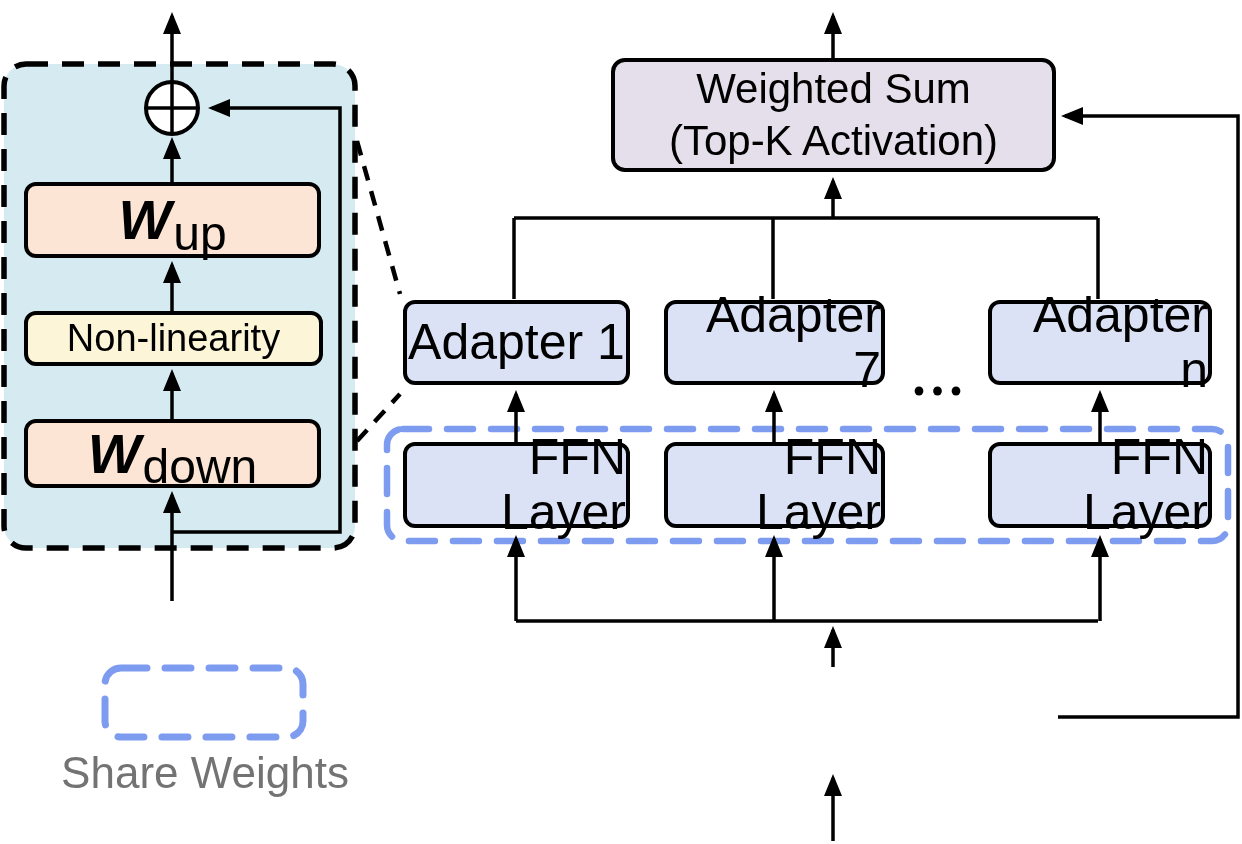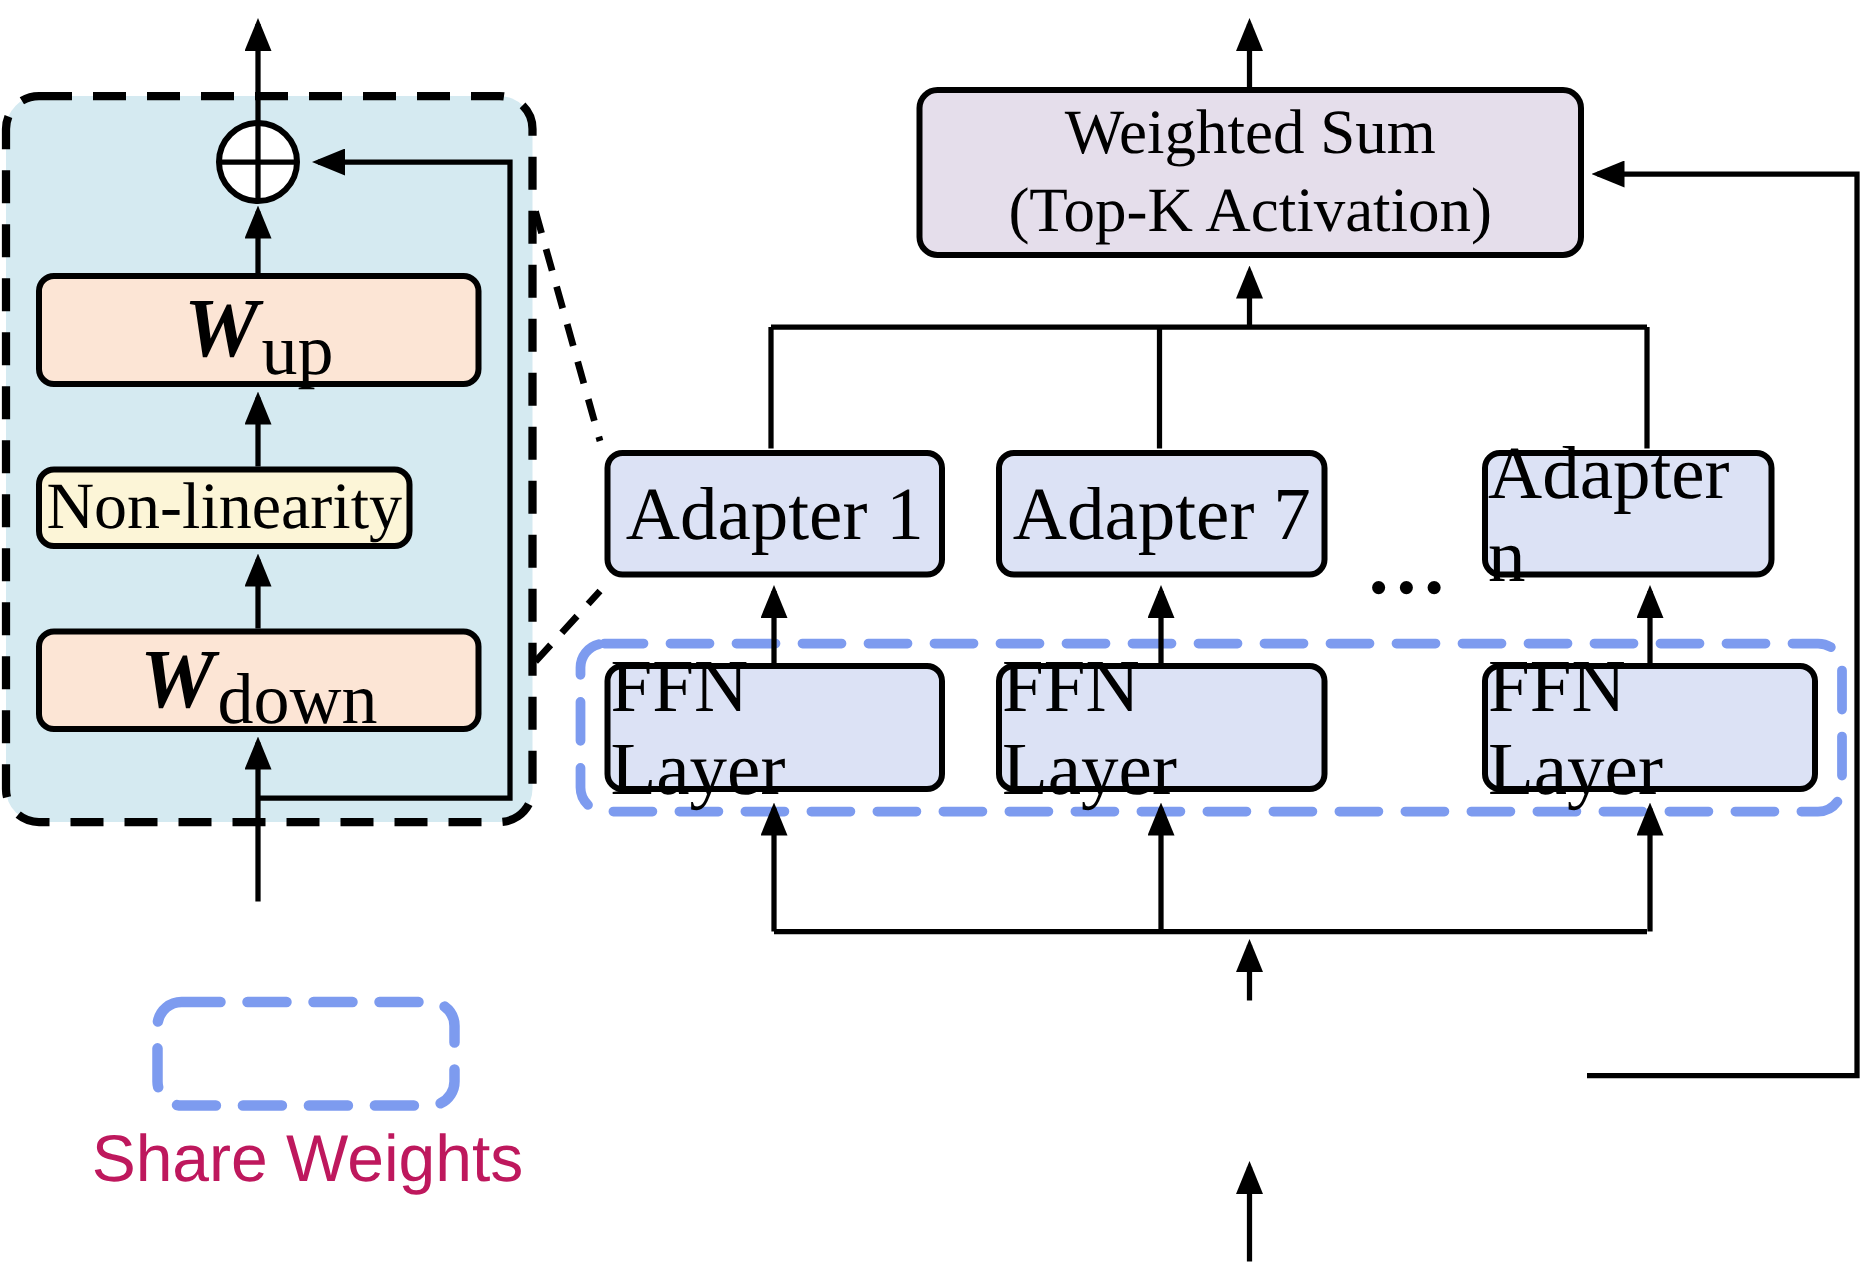--- a/index.html
+++ b/index.html
@@ -6,48 +6,48 @@
   .stage {
     position:relative; width:1242px; height:844px; background:#ffffff;
     font-family:"Liberation Serif", serif; color:#000; overflow:hidden;
   }
   .layer { position:absolute; left:0; top:0; width:1242px; height:844px; }
   svg.layer { z-index:1; }
   .boxes { z-index:2; pointer-events:none; }
   .box {
     position:absolute; box-sizing:border-box;
     border:4px solid #000; display:flex; align-items:center; justify-content:center;
-    text-align:left; line-height:1.1; font-family:Liberation Serif, serif;
+    text-align:right; line-height:1.1; font-family:Liberation Sans, sans-serif;
   }
   .peach   { background:#fce5d5; border-radius:12px; }
   .yellow  { background:#fcf5d7; border-radius:12px; }
   .peri    { background:#dce2f5; border-radius:12px; font-size:50px; }
   .lav     { background:#e5deeb; border-radius:14px; }
   .b-wup   { left:24px;  top:182px; width:297px; height:76px; }
-  .b-nonlin{ left:24px;  top:311px; width:251px; height:55px; font-size:44px; }
+  .b-nonlin{ left:24px;  top:311px; width:299px; height:55px; font-size:38px; }
   .b-wdown { left:24px;  top:419px; width:297px; height:69px; }
   .b-ws    { left:611px; top:58px;  width:445px; height:114px; font-size:42px; line-height:52px; flex-direction:column; }
   .b-a1    { left:403px; top:300px; width:227px; height:85px; }
   .b-a2    { left:664px; top:300px; width:221px; height:85px; }
-  .b-an    { left:988px; top:300px; width:195px; height:85px; }
+  .b-an    { left:988px; top:300px; width:224px; height:85px; }
   .b-f1    { left:403px; top:442px; width:227px; height:86px; }
   .b-f2    { left:664px; top:442px; width:221px; height:86px; }
   .b-fn    { left:988px; top:442px; width:224px; height:86px; }
   .b-router{ left:609px; top:667px; width:449px; height:102px; font-size:42px; }
   .wmain { font-size:56px; font-weight:bold; font-style:italic; }
   .wsub  { font-size:48px; transform:translateY(14px); margin-left:2px; }
   .dots {
     position:absolute; left:896px; top:350px; width:88px; height:58px;
     display:flex; align-items:flex-end; justify-content:center;
     font-size:54px; font-weight:bold; letter-spacing:5px; z-index:2;
   }
   .share-label {
     position:absolute; left:40px; top:748px; width:330px; height:50px;
     display:flex; align-items:center; justify-content:center;
-    font-family:"Liberation Sans", sans-serif; font-size:44px; color:#be185d; z-index:2;
+    font-family:"Liberation Sans", sans-serif; font-size:44px; color:#737373; z-index:2;
   }
 </style>
 </head>
 <body>
 
 <div class="stage">
 
   <svg class="layer" viewBox="0 0 1242 844">
     <defs>
       <marker id="ah" markerUnits="userSpaceOnUse" markerWidth="22" markerHeight="18" refX="18" refY="9" orient="auto">

